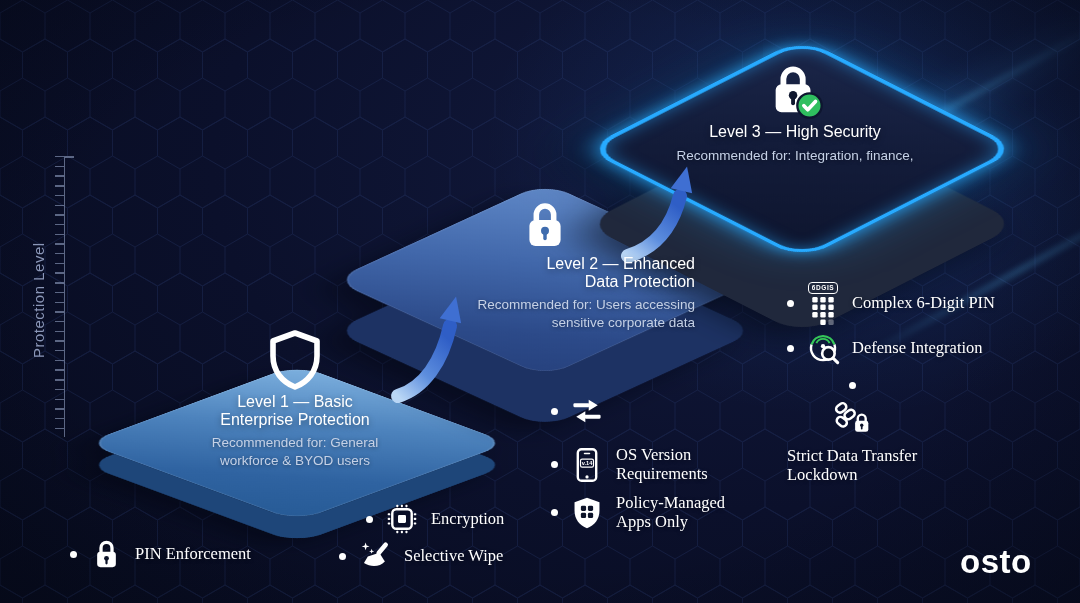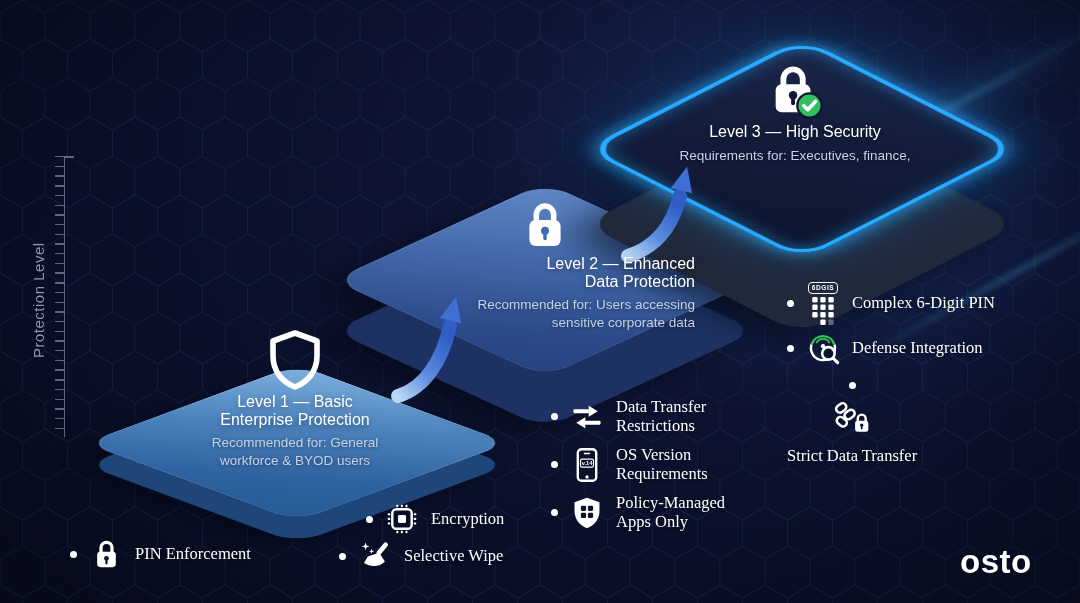--- a/index.html
+++ b/index.html
@@ -161,21 +161,21 @@
       <rect x="13" y="18.2" width="2" height="4.2" rx="1" fill="#10182f"></rect>
       <circle cx="22.5" cy="22.5" r="6.3" fill="#2fbf5f" stroke="#0e1630" stroke-width="1.2"></circle>
       <path d="M19.6 22.6 l2 2.1 l4 -4.3" fill="none" stroke="#fff" stroke-width="1.9" stroke-linecap="round" stroke-linejoin="round"></path>
     </svg>
   </div>
   <div class="lvl-title">
     <span>Level 3 — High Security</span>
     <span></span>
   </div>
   <div class="lvl-sub">
-    <span>Requirements for: Executives, finance,</span>
+    <span>Recommended for: Integration, finance,</span>
   </div>
 </div>
 
 <div class="abs feat" style="left:70px;top:538px;">
   <span class="dot"></span>
   <span class="ficon">
     <svg width="27" height="33" viewBox="0 0 24 30">
       <path d="M7 13 V9 a5 5 0 0 1 10 0 v4" fill="none" stroke="#fff" stroke-width="3"></path>
       <rect x="3.5" y="12.5" width="17" height="14" rx="3" fill="#fff"></rect>
       <circle cx="12" cy="18.5" r="2.2" fill="#0c1228"></circle>
@@ -239,24 +239,20 @@
   <span class="ficon">
     <svg width="34" height="26" viewBox="0 0 30 22">
       <g fill="#fff">
         <rect x="3" y="4.2" width="14" height="3.4" rx="1"></rect>
         <polygon points="16.5,1 24.5,5.9 16.5,10.8"></polygon>
         <rect x="13" y="14.4" width="14" height="3.4" rx="1"></rect>
         <polygon points="13.5,11.2 5.5,16.1 13.5,21"></polygon>
       </g>
     </svg>
   </span>
-  <div class="flines">
-      <span>Data Transfer</span>
-      <span>Restrictions</span>
-    </div>
 </div>
 
 <div class="abs feat" style="left:551px;top:446px;">
   <span class="dot"></span>
   <span class="ficon">
     <svg width="26" height="36" viewBox="0 0 24 32">
       <rect x="3.5" y="1.5" width="17" height="29" rx="3.5" fill="none" stroke="#fff" stroke-width="2.2"></rect>
       <rect x="9" y="4.6" width="6" height="1.5" rx=".75" fill="#fff"></rect>
       <rect x="6" y="10.5" width="12" height="7.5" rx="1.5" fill="none" stroke="#fff" stroke-width="1.1"></rect>
       <text x="12" y="16" text-anchor="middle" font-size="5.2" fill="#fff" font-weight="bold" font-family="Liberation Sans, sans-serif">v.14</text>
@@ -341,16 +337,17 @@
         <rect x="2" y="15" width="9" height="6.2" rx="3.1" transform="rotate(38 6.5 18.1)"></rect>
       </g>
       <path d="M19.8 17.5 v-2 a3.3 3.3 0 0 1 6.6 0 v2" fill="none" stroke="#fff" stroke-width="2"></path>
       <rect x="17.6" y="17.3" width="11" height="9.2" rx="2" fill="#fff"></rect>
       <circle cx="23.1" cy="21" r="1.4" fill="#0c1228"></circle>
       <rect x="22.4" y="21.7" width="1.4" height="2.8" rx=".7" fill="#0c1228"></rect>
     </svg>
   </span>
   <div class="flines">
       <span>Strict Data Transfer</span>
+      <span>Lockdown</span>
     </div>
 </div>
 
 <div id="logo" class="abs">osto</div>
 
 </body></html>

